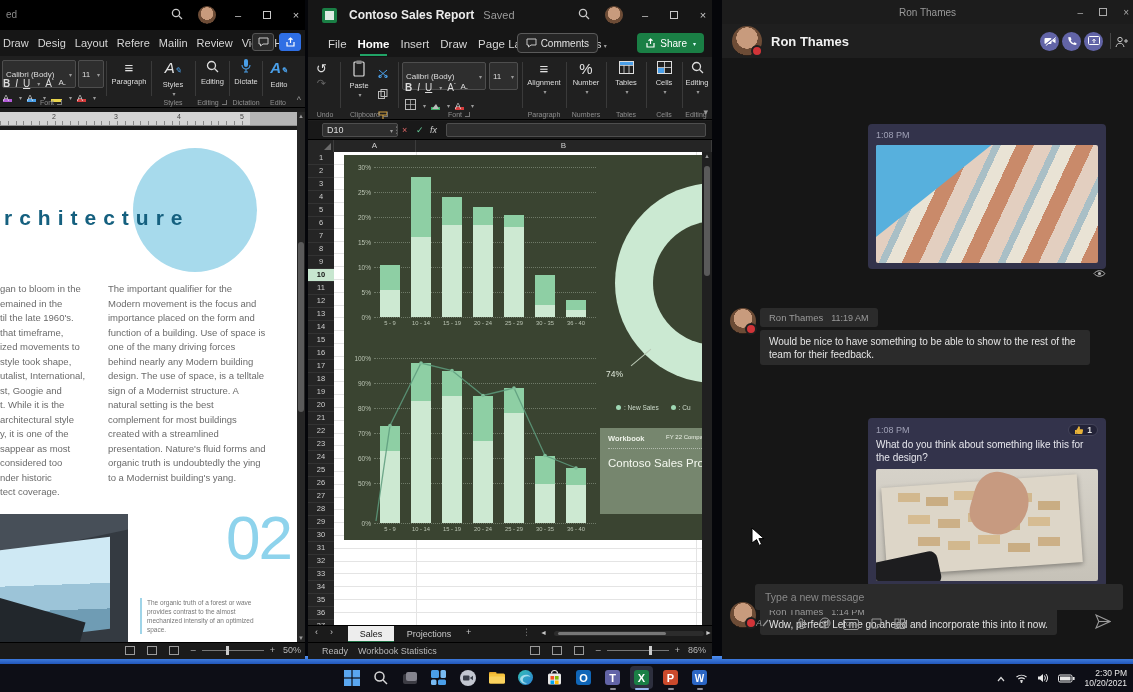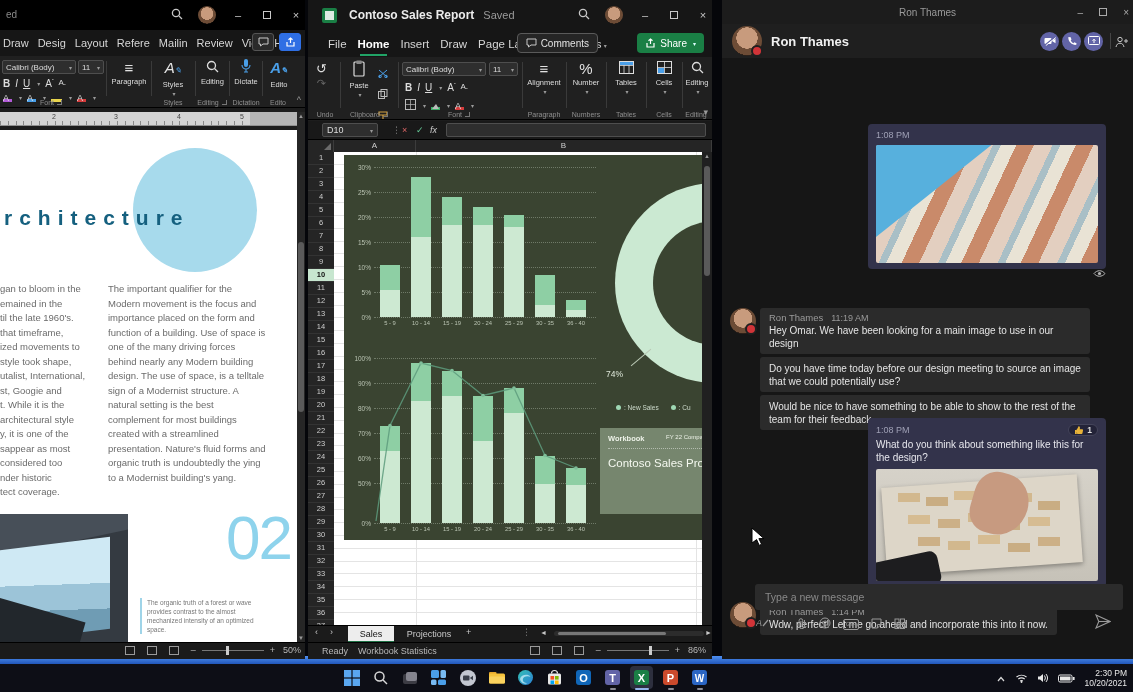--- a/index.html
+++ b/index.html
@@ -21,21 +21,21 @@
   .mini-avatar{width:18px;height:18px;border-radius:50%;background:radial-gradient(circle at 50% 42%,#c89b7d 0 45%,#6d4c36 46% 72%,#2f2118 73%)}
   .w-menubar{position:absolute;left:0;top:30px;right:0;height:26px;background:#161616;display:flex;align-items:center;gap:9px;padding-left:3px;font-size:11px;color:#d6d6d6}
   .menu-item{white-space:nowrap;position:relative;cursor:default}
   .menu-item.active{color:#fff;font-weight:bold}
   .menu-item.active::after{content:"";position:absolute;left:2px;right:2px;bottom:-6px;height:2px;background:#21a366}
   .w-menu-actions{position:absolute;right:4px;top:33px;display:flex;gap:5px}
   .mini-btn{width:22px;height:18px;border-radius:3px;background:#2a2a2a;border:1px solid #555;display:flex;align-items:center;justify-content:center}
   .mini-btn.blue{background:#2f6fe4;border-color:#2f6fe4}
   .ribbon{position:absolute;left:0;right:0;background:#202020;border-bottom:1px solid #000}
   .w-ribbon{top:56px;height:52px}
-  .select{display:inline-flex;align-items:center;justify-content:space-between;background:#2e2e2e;border:1px solid #4e4e4e;border-radius:2px;height:14px;font-size:8px;color:#ddd;padding:0 3px}
+  .select{display:inline-flex;align-items:center;justify-content:space-between;background:#2e2e2e;border:1px solid #4e4e4e;border-radius:2px;height:28px;font-size:8px;color:#ddd;padding:0 3px}
   .fmtrow{position:absolute;display:flex;align-items:center;gap:5px;color:#ddd;font-size:10px}
   .cbar{display:inline-block;width:9px;height:9px;border-bottom:3px solid}
   .vsep{position:absolute;top:5px;bottom:11px;width:1px;background:#3a3a3a}
   .bigbtn{position:absolute;top:3px;text-align:center;color:#ddd;font-size:7.5px;line-height:9px}
   .bicon{display:block;font-size:15px;line-height:18px;color:#e2e2e2}
   .grplabel{position:absolute;bottom:1px;font-size:7px;color:#8f8f8f;text-align:center}
   .launcher{display:inline-block;width:5px;height:5px;border:1px solid #777;border-top:none;border-left:none;margin-left:3px}
   .collapse{position:absolute;right:4px;bottom:2px;color:#9a9a9a;font-size:9px}
   .w-ruler{position:absolute;left:0;top:112px;right:8px;height:14px;background:#d4d4d4;border-bottom:1px solid #909090;background-image:repeating-linear-gradient(90deg,#8a8a8a 0 1px,transparent 1px 7.8px);background-size:100% 4px;background-position:0 100%;background-repeat:no-repeat}
   .ruler-num{position:absolute;top:1px;font-size:7px;color:#444}
@@ -74,21 +74,21 @@
   .x-saved{font-size:11px;color:#9a9a9a;margin-left:9px}
   .x-menubar{position:absolute;left:0;top:30px;right:0;height:27px;background:#161616;display:flex;align-items:center;gap:11px;padding-left:20px;font-size:11.5px;color:#d6d6d6}
   .x-menubar .menu-item.active{color:#fff}
   .x-menubar .menu-item.active::after{background:#21a366}
   .pill{position:absolute;height:20px;border-radius:4px;display:flex;align-items:center;gap:4px;font-size:10px;padding:0 8px}
   .pill.comments{right:114px;top:33px;background:#252525;border:1px solid #5a5a5a;color:#e2e2e2}
   .pill.share{right:8px;top:33px;background:#1a7f45;color:#fff}
   .x-ribbon{top:57px;height:63px}
   .mini-col{position:absolute;display:flex;flex-direction:column;gap:3px;align-items:center}
   .x-formula{position:absolute;left:0;top:121px;right:0;height:19px;background:#191919;border-bottom:1px solid #000;display:flex;align-items:center;font-size:9px;color:#ddd}
-  .namebox{position:absolute;left:14px;width:56px;height:14px;background:#2e2e2e;border:1px solid #4e4e4e;border-radius:2px;display:flex;align-items:center;justify-content:space-between;padding:0 4px}
+  .namebox{position:absolute;left:14px;width:76px;height:14px;background:#2e2e2e;border:1px solid #4e4e4e;border-radius:2px;display:flex;align-items:center;justify-content:space-between;padding:0 4px}
   .fx-input{position:absolute;left:138px;right:6px;height:14px;background:#2e2e2e;border:1px solid #4e4e4e;border-radius:2px}
   .x-sheet{position:absolute;left:0;top:140px;width:404px;height:485px;background:#fff}
   .x-colhead{position:absolute;left:0;top:0;right:0;height:12px;background:#252525;display:flex;color:#cfcfcf;font-size:8px}
   .x-corner{width:26px;border-right:1px solid #3c3c3c;position:relative}
   .x-corner::after{content:"";position:absolute;right:2px;bottom:2px;border-left:7px solid transparent;border-bottom:7px solid #6a6a6a}
   .xcol{border-right:1px solid #3c3c3c;text-align:center;line-height:12px}
   .x-rowhead{position:absolute;left:0;top:12px;bottom:0;width:26px;background:#252525;display:flex;flex-direction:column}
   .xrow{flex:1;font-size:7.5px;color:#cfcfcf;text-align:center;border-bottom:1px solid #333;line-height:12px}
   .xrow.sel{background:#c7e6cf;color:#111;font-weight:bold}
   .x-grid{position:absolute;left:26px;top:12px;right:0;bottom:0;background:
@@ -714,24 +714,20 @@
             </svg></span>
         </div>
         <div class="msg-recv" style="top: 250px;">
           <span class="t-avatar small"></span>
           <div class="recv-col">
             <div class="bubble">
               <div class="bub-head">
                 <span class="sender">Ron Thames</span>
                 <span>11:19 AM</span>
               </div>
-              <div class="bub-text">Hey Omar. We have been looking for a main image to use in our design</div>
-            </div>
-            <div class="bubble">
-              <div class="bub-text">Do you have time today before our design meeting to source an image that we could potentially use?</div>
             </div>
             <div class="bubble">
               <div class="bub-text">Would be nice to have something to be able to show to the rest of the team for their feedback.</div>
             </div>
           </div>
         </div>
         <div class="msg-sent" style="top: 360px;">
           <div class="msg-head">
             <div class="msg-time">1:08 PM</div>
             <span class="badge">

